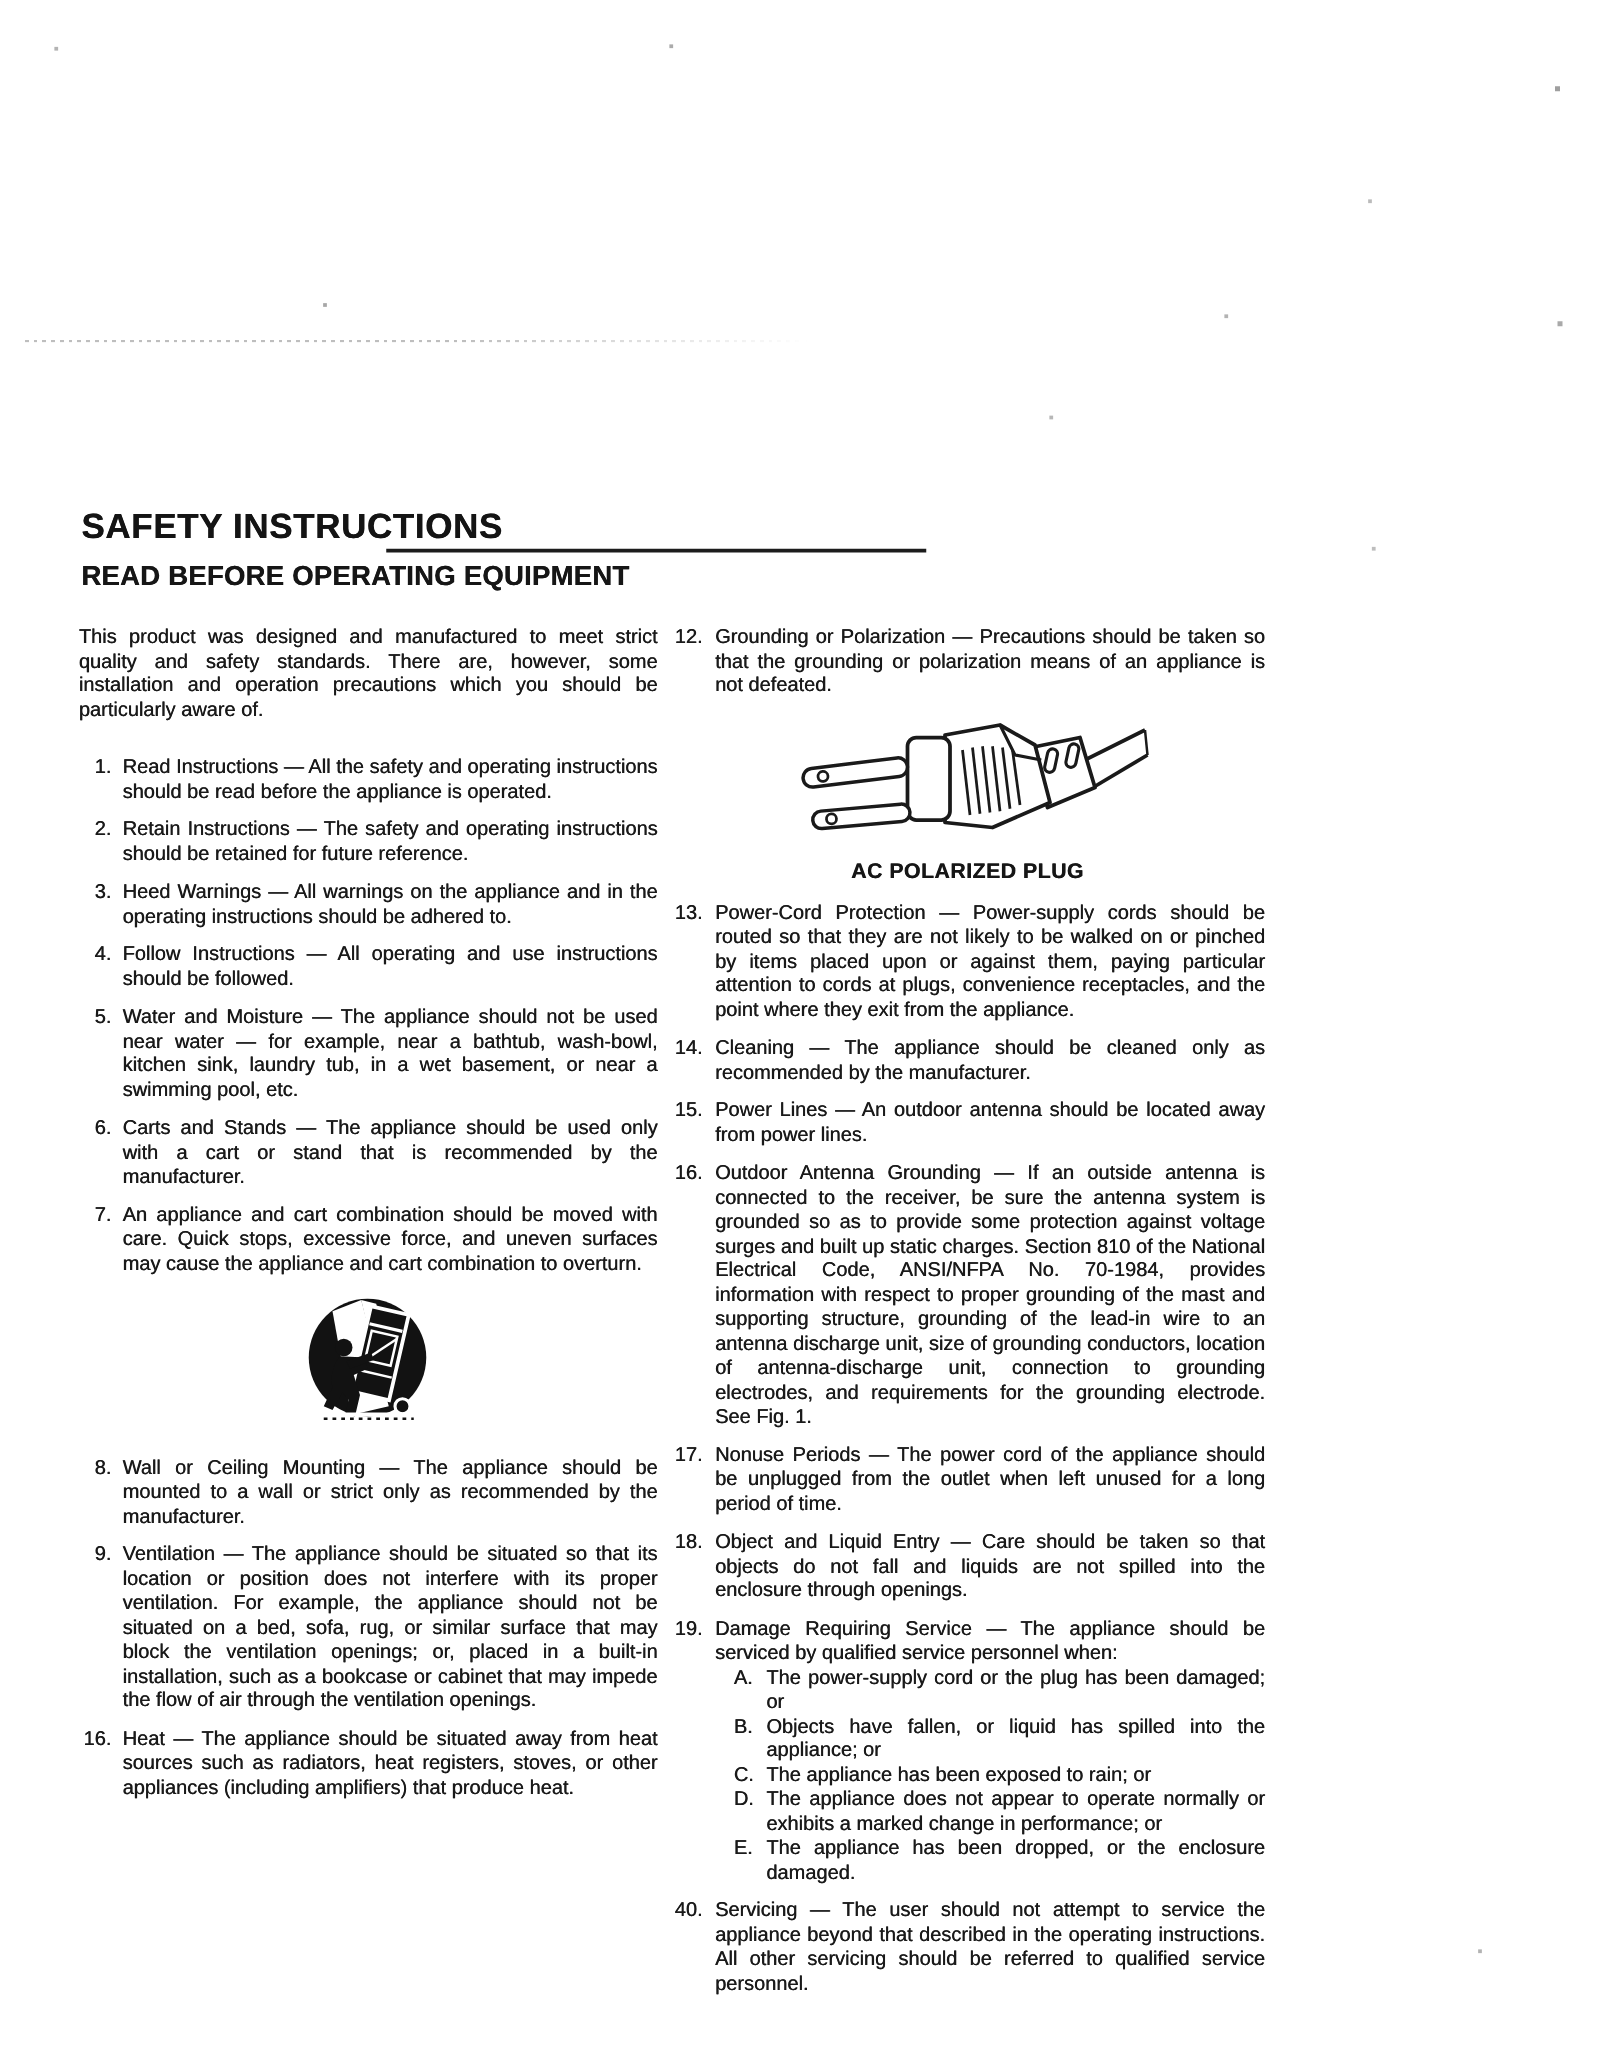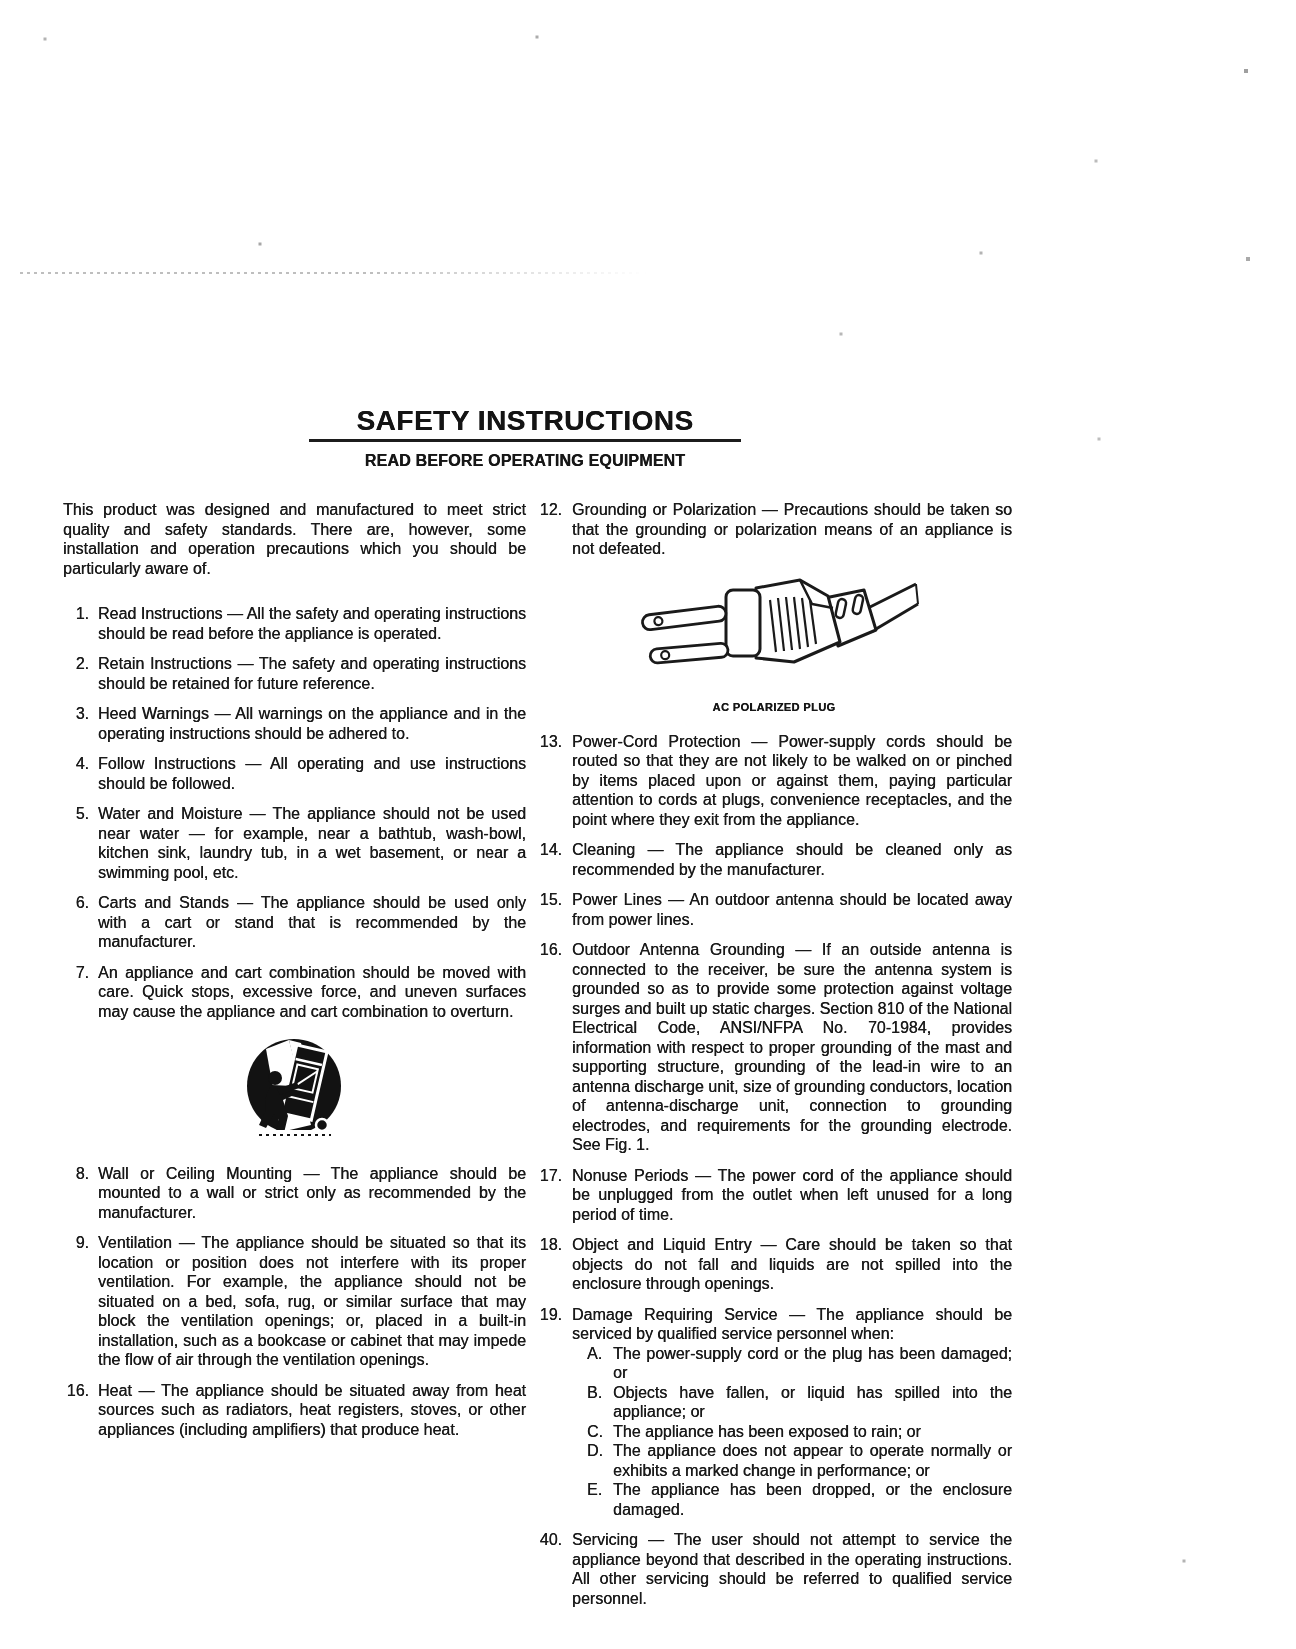--- a/index.html
+++ b/index.html
@@ -32,31 +32,31 @@
       1183px 1560px 0 0.5px #9a9a9a,
       44px 38px 0 0.5px #9a9a9a,
       1247px 258px 0 1px #8d8d8d,
       840px 333px 0 0.5px #a0a0a0,
       1098px 438px 0 0.5px #a8a8a8;
     opacity:.75;
   }
   
   .doc-header{
     position:absolute;top:406px;left:65px;width:920px;
-    text-align:center;
+    text-align:left;
   }
   .doc-title{
     margin:0;font-size:28px;line-height:30px;font-weight:bold;
     letter-spacing:.5px;color:#141414;
   }
   .title-rule{
     width:432px;height:3px;background:#1c1c1c;margin:3px auto 7px;
   }
   .doc-subtitle{
-    margin:0;font-size:16px;line-height:24px;font-weight:bold;color:#161616;
+    margin:0;font-size:22px;line-height:24px;font-weight:bold;color:#161616;
     letter-spacing:.2px;
   }
   
   .columns{
     position:absolute;top:500px;left:63px;
     display:flex;
   }
   .col{font-size:16px;line-height:19.5px;}
   .col.left{width:463px;margin-right:10px;flex:none;}
   .col.right{width:476px;flex:none;}
@@ -73,21 +73,21 @@
   .sub .letter{flex:0 0 26px;padding-left:15px;box-sizing:content-box;}
   .sub .sub-txt{flex:1;text-align:justify;hyphens:auto;}
   
   .cart-figure{
     margin:16px 0 20px 0;text-align:center;
   }
   .plug-figure{
     margin:6px 0 14px 0;text-align:center;
   }
   .plug-figure figcaption{
-    font-weight:bold;font-size:11px;letter-spacing:.4px;margin-top:20px;
+    font-weight:bold;font-size:17px;letter-spacing:.4px;margin-top:8px;
     color:#161616;
   }
   figure{padding:0;}
 </style>
 </head>
 <body>
 
 <div class="page">
 
   <div class="artifact-line"></div>

